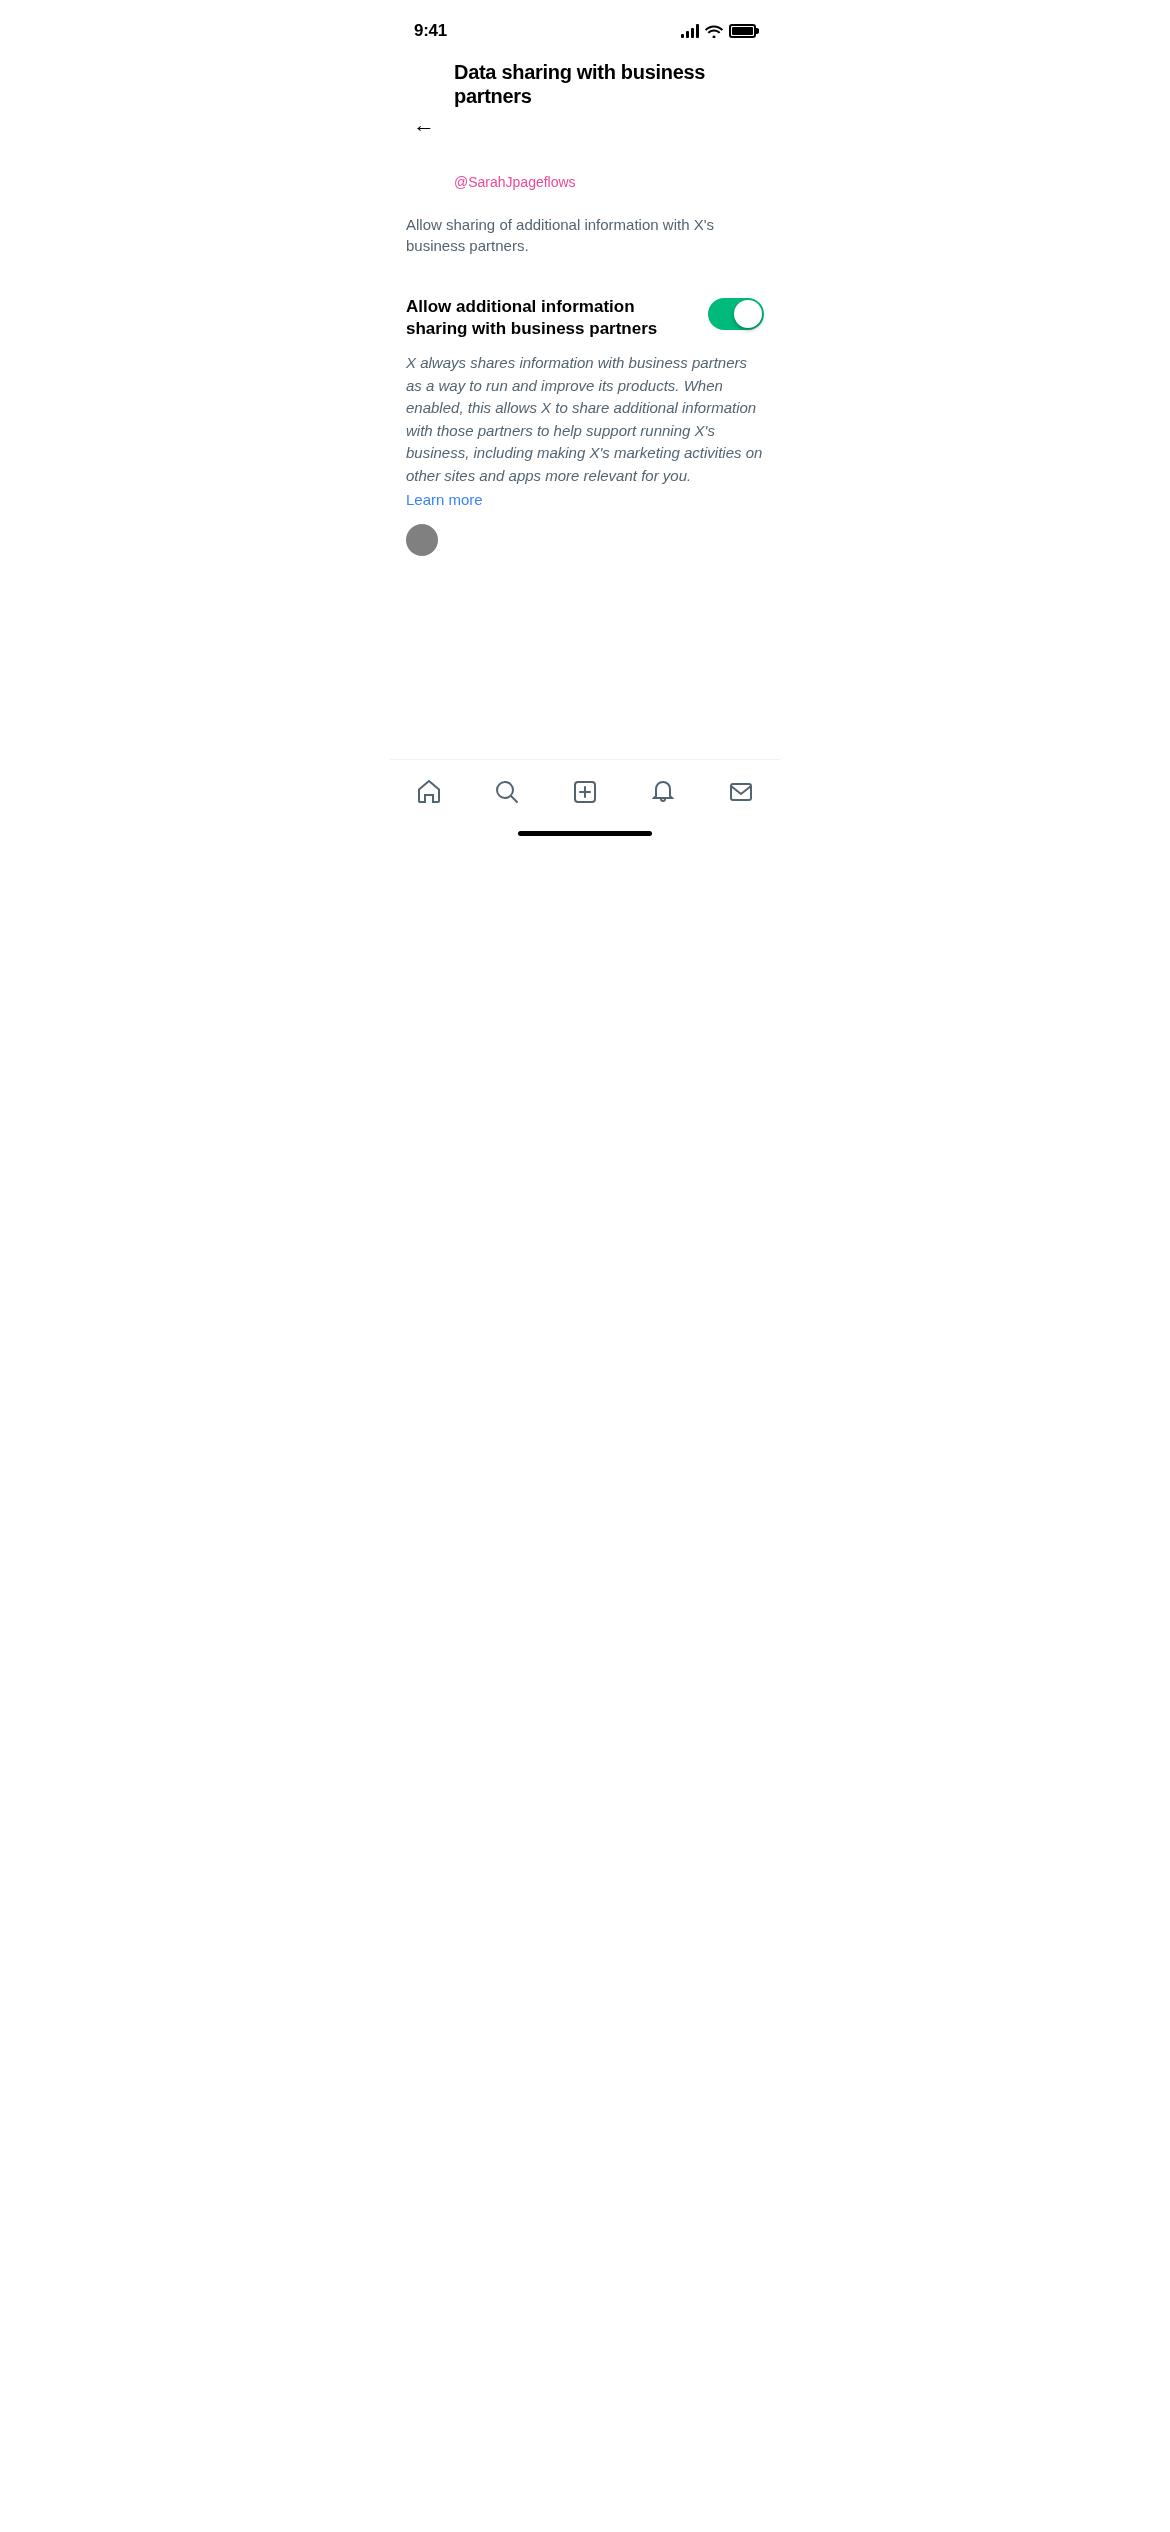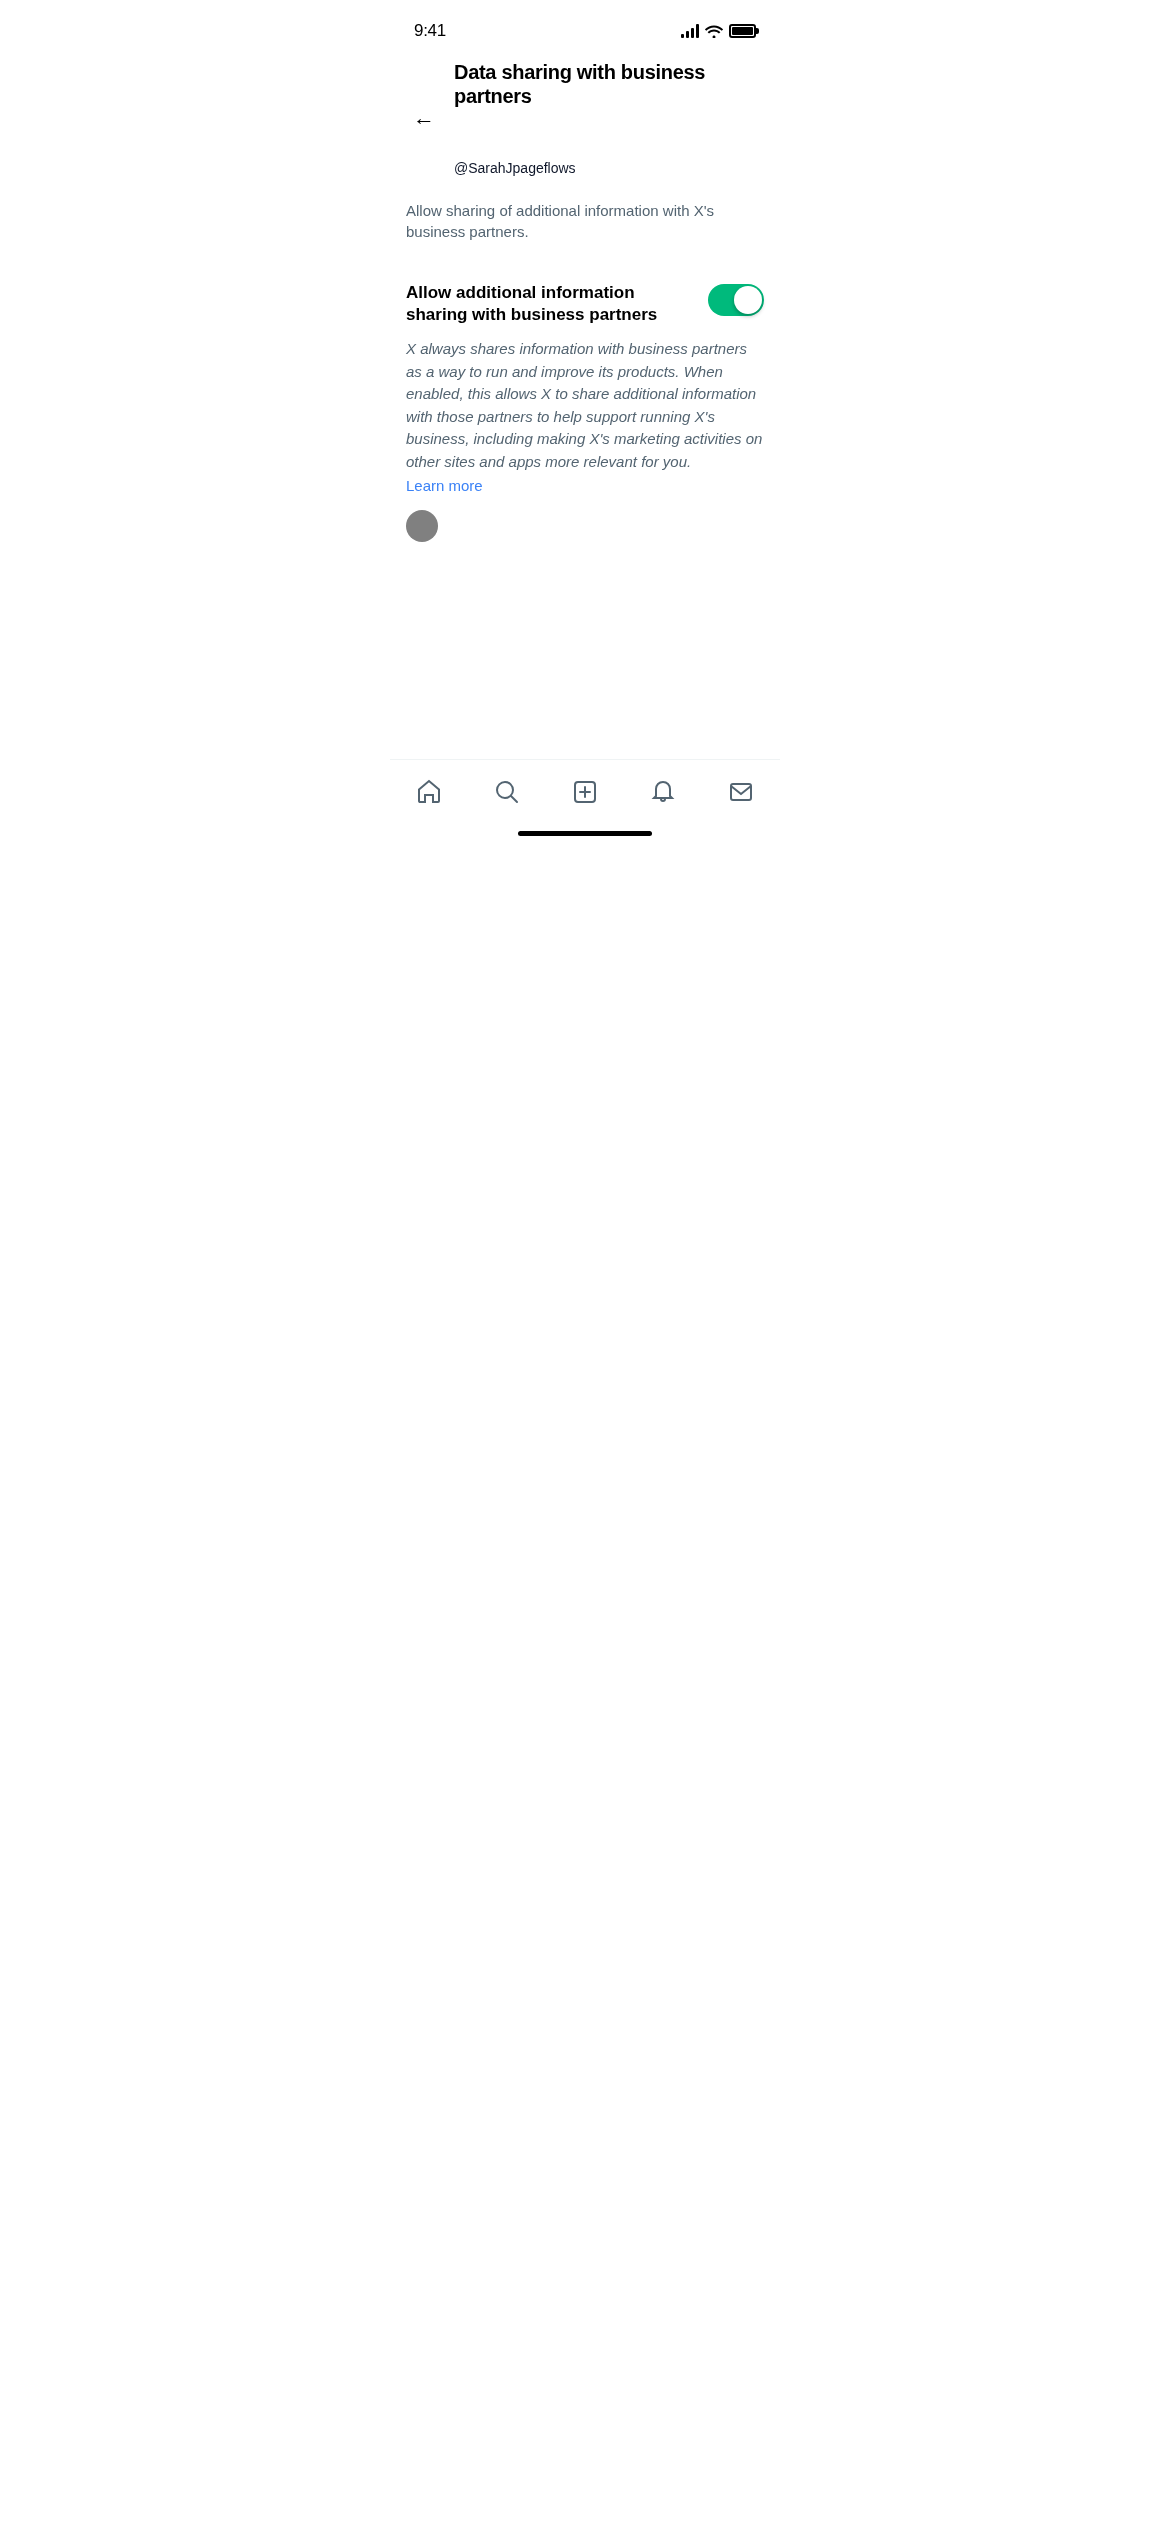--- a/index.html
+++ b/index.html
@@ -24,21 +24,21 @@
     .status-bar {
       display: flex;
       justify-content: space-between;
       align-items: center;
       padding: 14px 24px 0;
       height: 48px;
     }
 
     .status-time {
       font-size: 17px;
-      font-weight: 400;
+      font-weight: 700;
       color: #000;
       letter-spacing: -0.3px;
     }
 
     .status-icons {
       display: flex;
       align-items: center;
       gap: 6px;
     }
 
@@ -124,22 +124,22 @@
     .header-title {
       font-size: 20px;
       font-weight: 700;
       color: #000;
       line-height: 1.2;
       letter-spacing: -0.3px;
     }
 
     .header-subtitle {
       font-size: 14px;
-      color: #0f172a;
-      margin-top: 4px;
+      color: #ec4899;
+      margin-top: 18px;
     }
 
     
     .page-description {
       padding: 16px 16px 24px;
       color: #536471;
       font-size: 15px;
       line-height: 1.4;
     }
 

